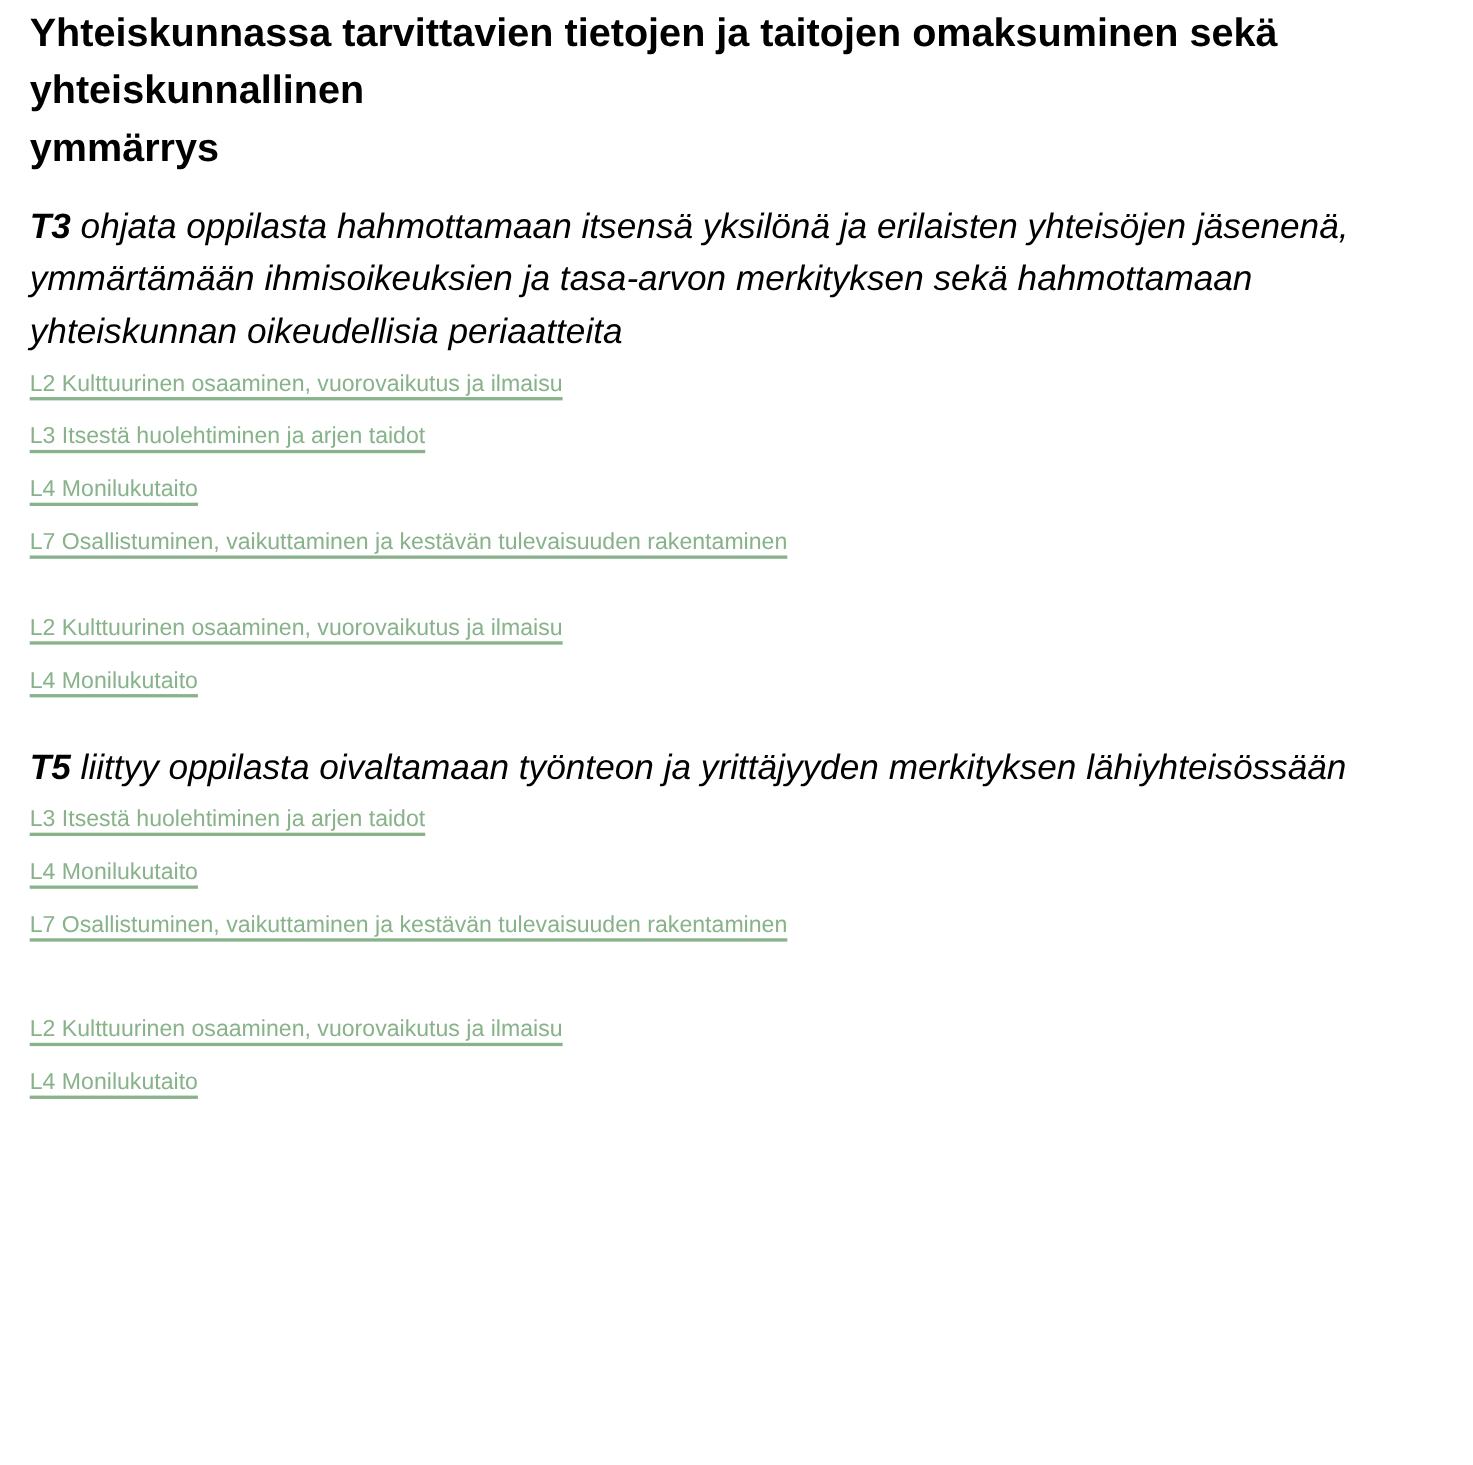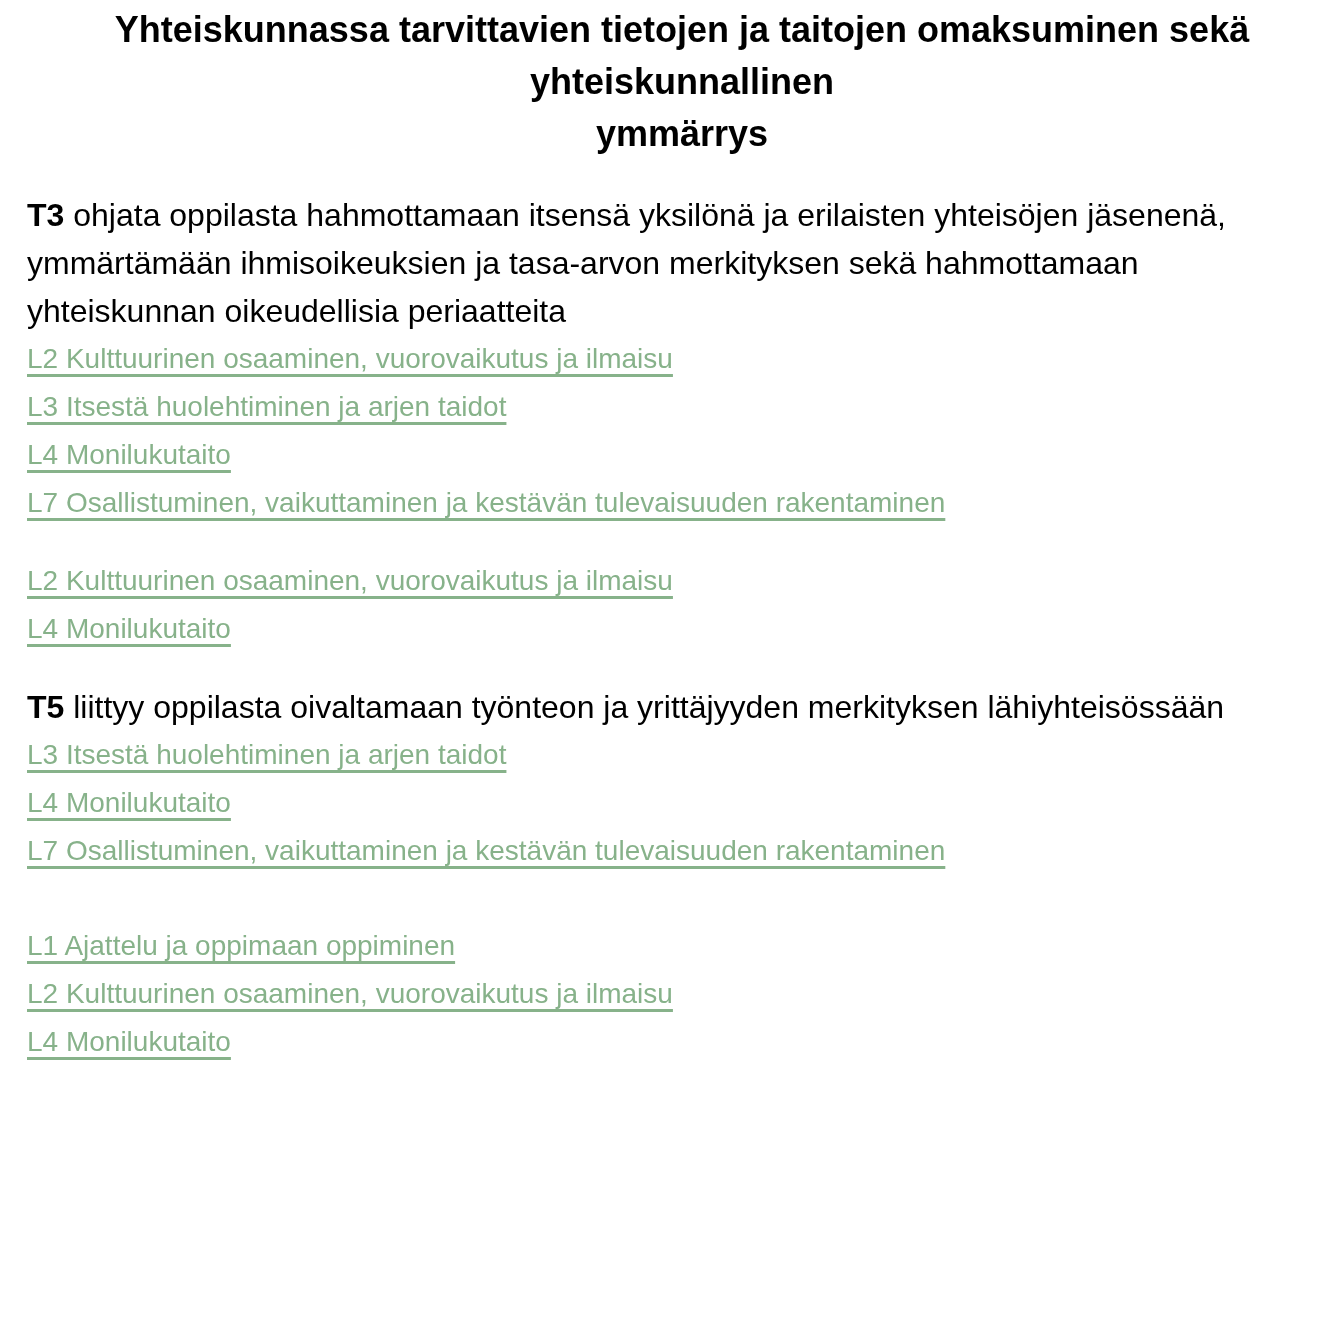--- a/index.html
+++ b/index.html
@@ -15,38 +15,38 @@
     color: #000000;
   }
   .content {
     padding: 4px 0 0 27px;
     width: 1310px;
   }
   .heading {
     font-size: 36px;
     line-height: 52px;
     font-weight: bold;
-    margin: 0 0 31px 0;
+    margin: 0 0 21px 0;
     white-space: pre-line;
-    text-align: center;
   }
   .objective {
     font-size: 32px;
     line-height: 48px;
     margin: 0;
+    font-style: italic;
   }
   .objective .code {
     font-weight: bold;
   }
   .objective .obj-text {
     white-space: pre-line;
   }
   .links a {
     display: block;
-    font-size: 28px;
+    font-size: 21px;
     line-height: 48px;
     color: var(--link-color, #87b28a);
     text-decoration-thickness: 3px;
     text-underline-offset: 6px;
     cursor: pointer;
   }
   section.gap { margin-top: 30px; }
   section.gap-lg { margin-top: 47px; }
 </style>
 </head>
@@ -80,19 +80,18 @@
     <p class="objective"><strong class="code">T5</strong><span class="obj-text"> liittyy oppilasta oivaltamaan työnteon ja yrittäjyyden merkityksen lähiyhteisössään</span></p>
     <nav class="links">
       <a href="#">L3 Itsestä huolehtiminen ja arjen taidot</a>
       <a href="#">L4 Monilukutaito</a>
       <a href="#">L7 Osallistuminen, vaikuttaminen ja kestävän tulevaisuuden rakentaminen</a>
     </nav>
   </section>
 
   <section class="objective-section gap-lg">
     <nav class="links">
-      <a href="#">L1 Ajattelu ja oppimaan oppiminen</a>
       <a href="#">L2 Kulttuurinen osaaminen, vuorovaikutus ja ilmaisu</a>
       <a href="#">L4 Monilukutaito</a>
     </nav>
   </section>
 
 </main>
 
 </body></html>

